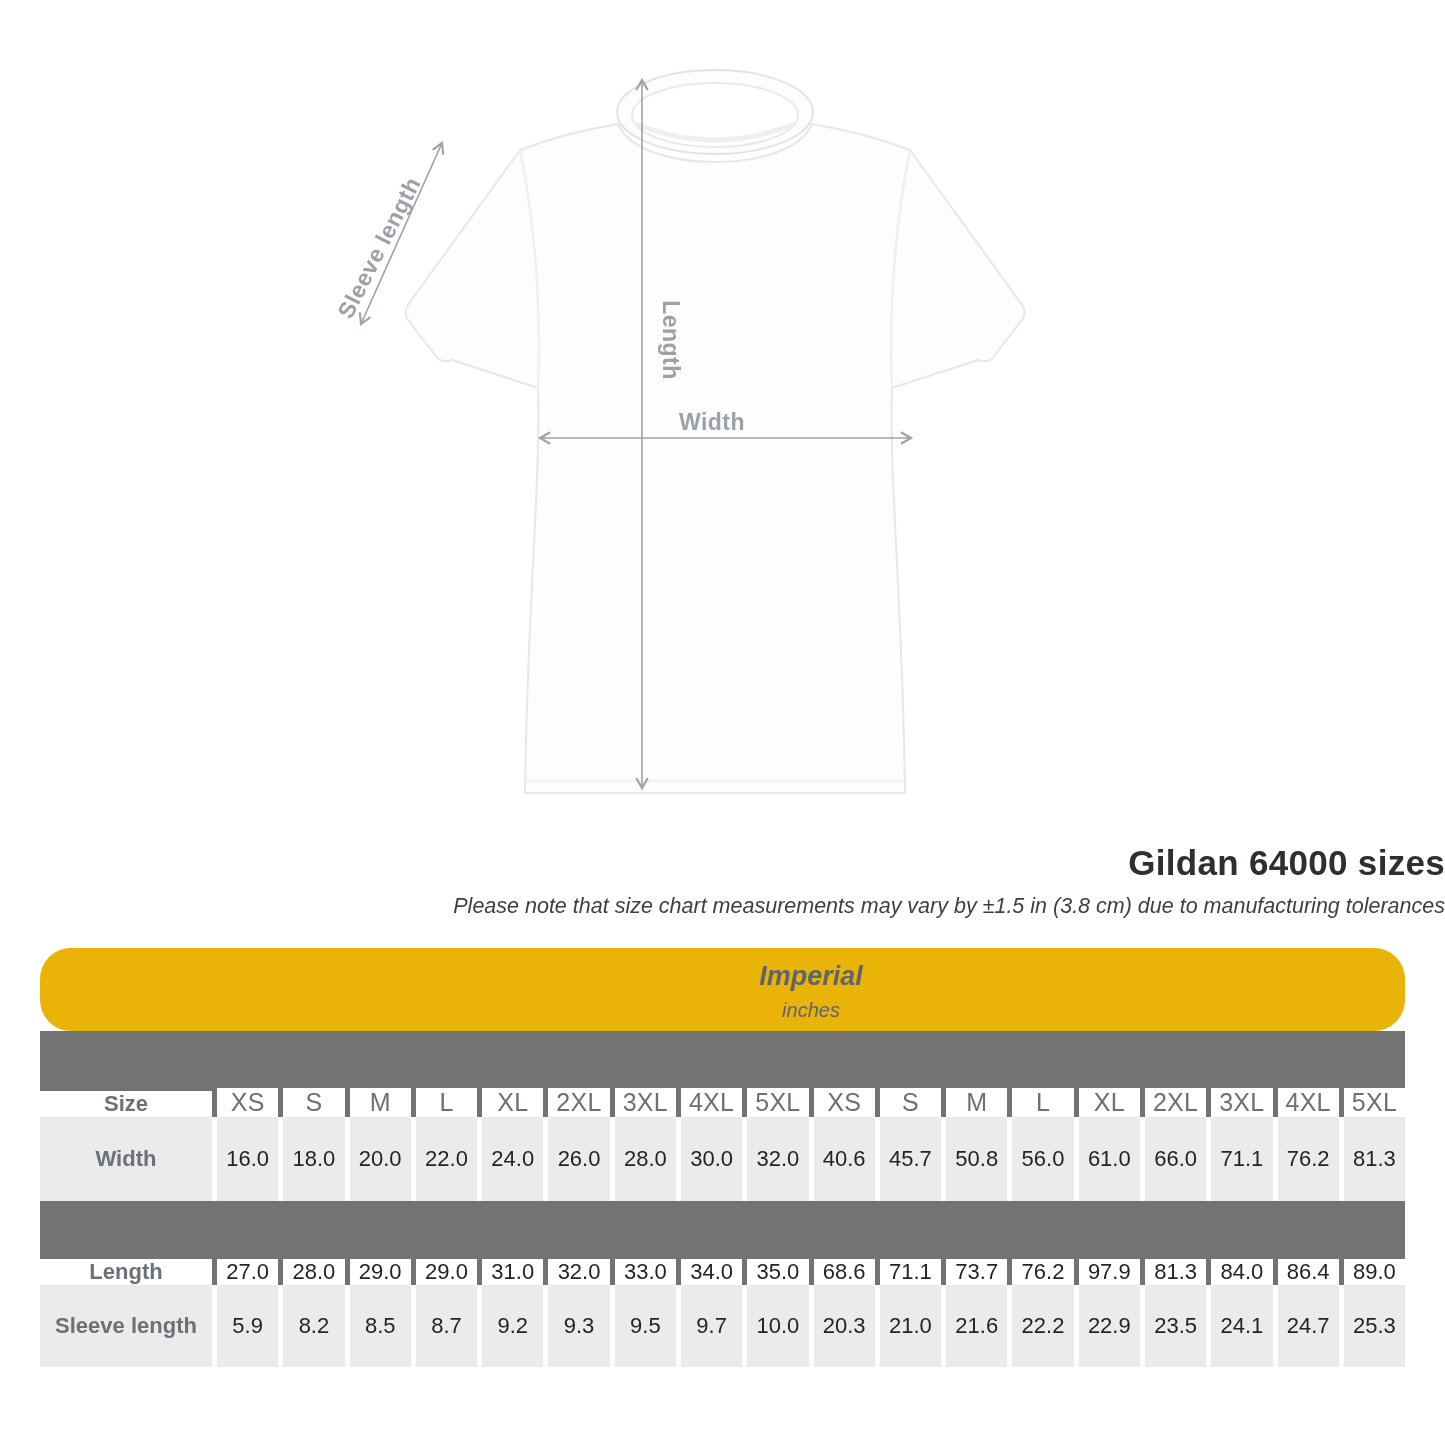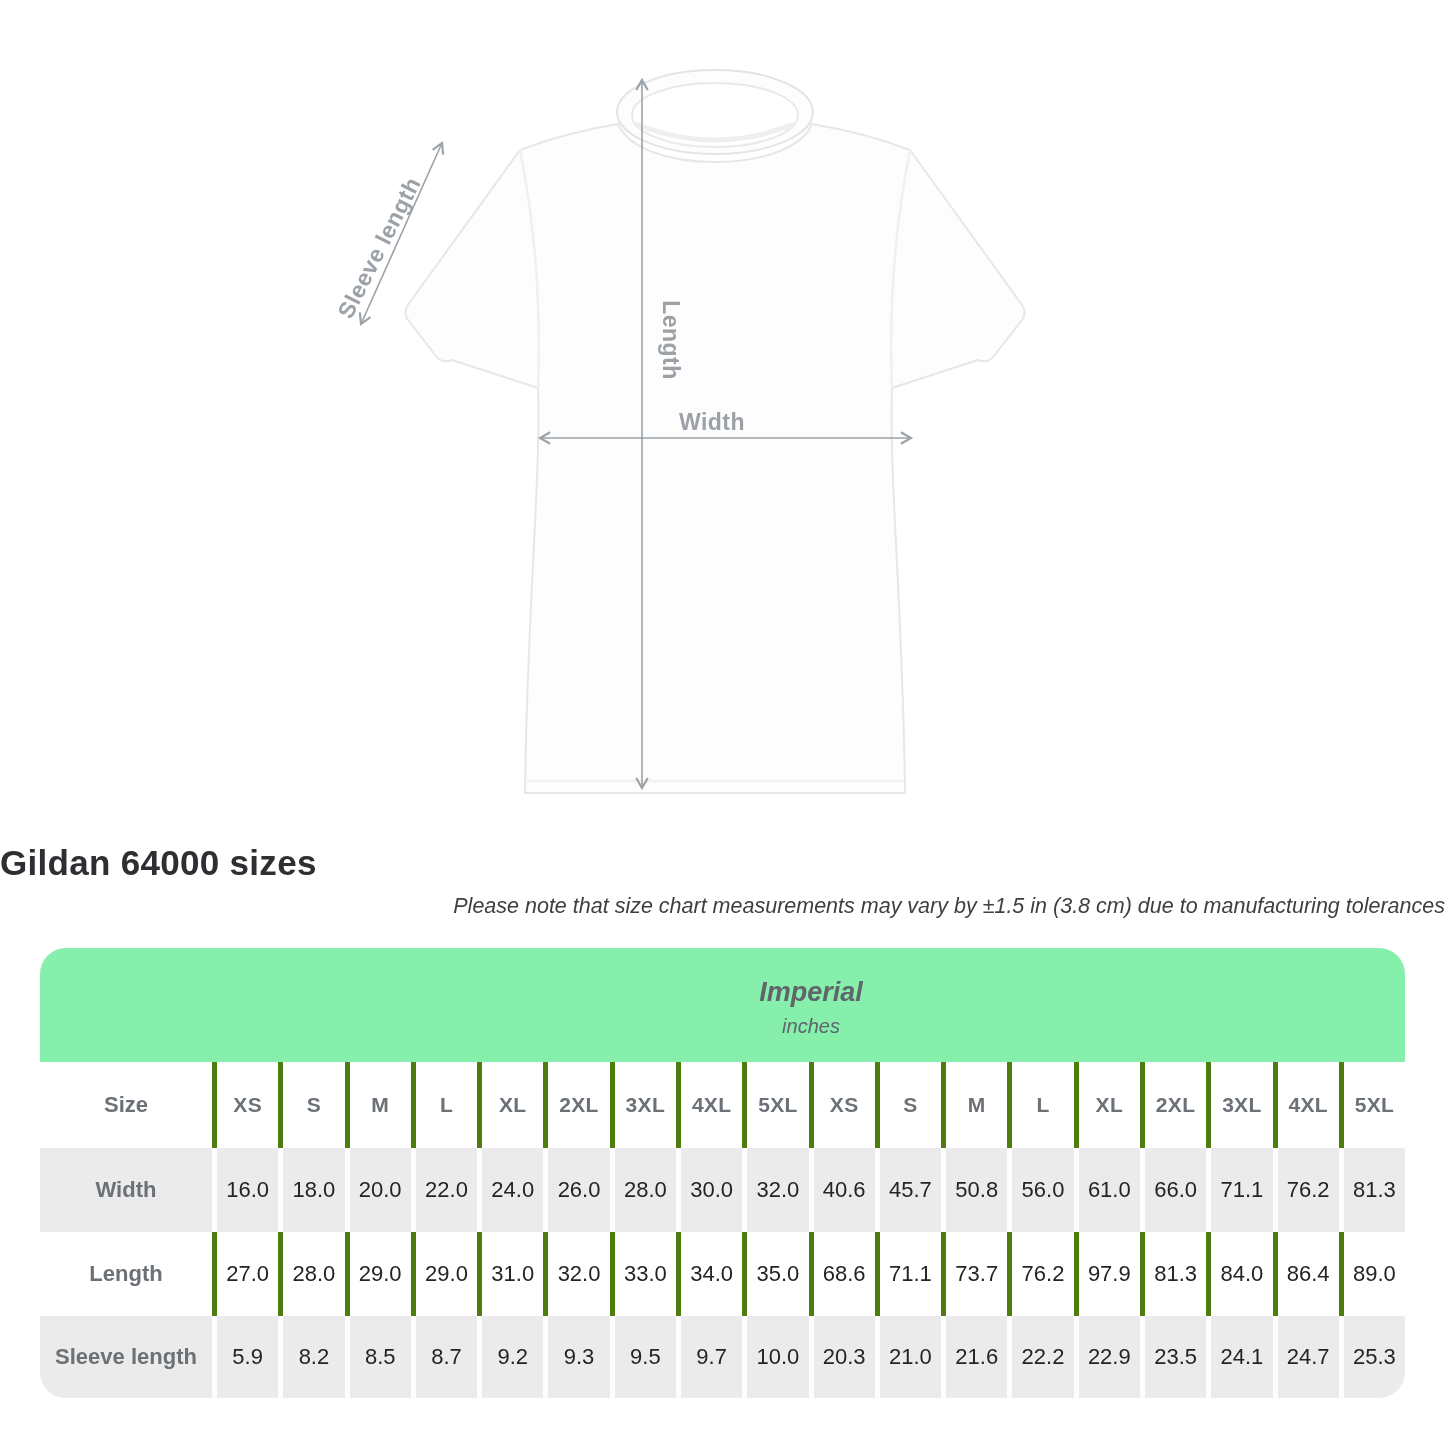--- a/index.html
+++ b/index.html
@@ -8,62 +8,62 @@
     background:#ffffff;
     font-family:"Liberation Sans", sans-serif;
   }
 
   
   .tshirt-wrap { position:absolute; left:330px; top:50px; width:740px; height:775px; }
 
   
   .chart-title {
     position:absolute; left:0; top:843px; width:100%;
-    text-align:left; font-size:35px; font-weight:bold;
+    text-align:right; font-size:35px; font-weight:bold;
     color:#2d2f32; letter-spacing:.3px;
   }
   .chart-subtitle {
     position:absolute; left:0; top:894px; width:100%;
     text-align:right; font-size:21.5px; font-style:italic; color:#3d3f42;
   }
 
   
   .size-table {
     position:absolute; left:40px; top:948px; width:1365px; height:450px;
     border-radius:26px; overflow:hidden;
   }
-  .band { height:114px; background:#86efac; display:flex; }
+  .band { height:83px; background:#eab308; display:flex;border-radius:31px; }
   .band-spacer { flex:0 0 177px; }
   .unit-group {
     flex:1 1 0; display:flex; flex-direction:column;
     align-items:center; justify-content:center; gap:7px;
     color:#5f656a; padding-top:4px;
   }
   .unit-name { font-size:27px; font-weight:bold; font-style:italic; }
   .unit-sub  { font-size:20px; font-style:italic; }
 
   .trow { display:flex; gap:5px; }
   .trow .cell {
     flex:1 1 0; display:flex; align-items:center; justify-content:center;
     min-width:0;
   }
   .trow .label-cell { flex:0 0 172px; }
 
   
-  .row-white { background:#4d7c0f; }
+  .row-white { background:#737373;align-items:flex-end; }
   .row-white .cell { background:#ffffff; }
   
   .row-gray { background:#fdfdfd; }
   .row-gray .cell { background:#ebebeb; }
 
   .row-sizes { height:86px; }
   .row-data  { height:84px; }
   .row-last  { height:82px; }
 
-  .head-text  { font-weight:bold; color:#6b7176; font-size:21px; letter-spacing:.3px; }
+  .head-text  { font-weight:normal; color:#6b7176; font-size:25px; letter-spacing:.3px; }
   .label-text { font-weight:bold; color:#6b7176; font-size:22px; }
   .num-text   { font-size:22px; color:#222426; }
 </style>
 </head>
 <body>
 
 <div class="tshirt-wrap">
   <svg viewBox="0 0 740 775" width="740" height="775">
     <defs>
       <marker id="ah" viewBox="0 0 10 10" refX="8" refY="5" markerWidth="9" markerHeight="9" orient="auto-start-reverse">

